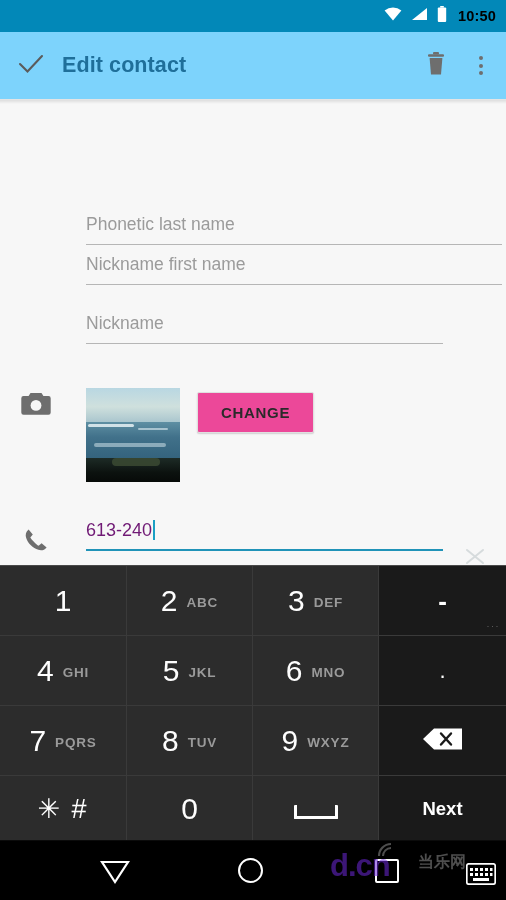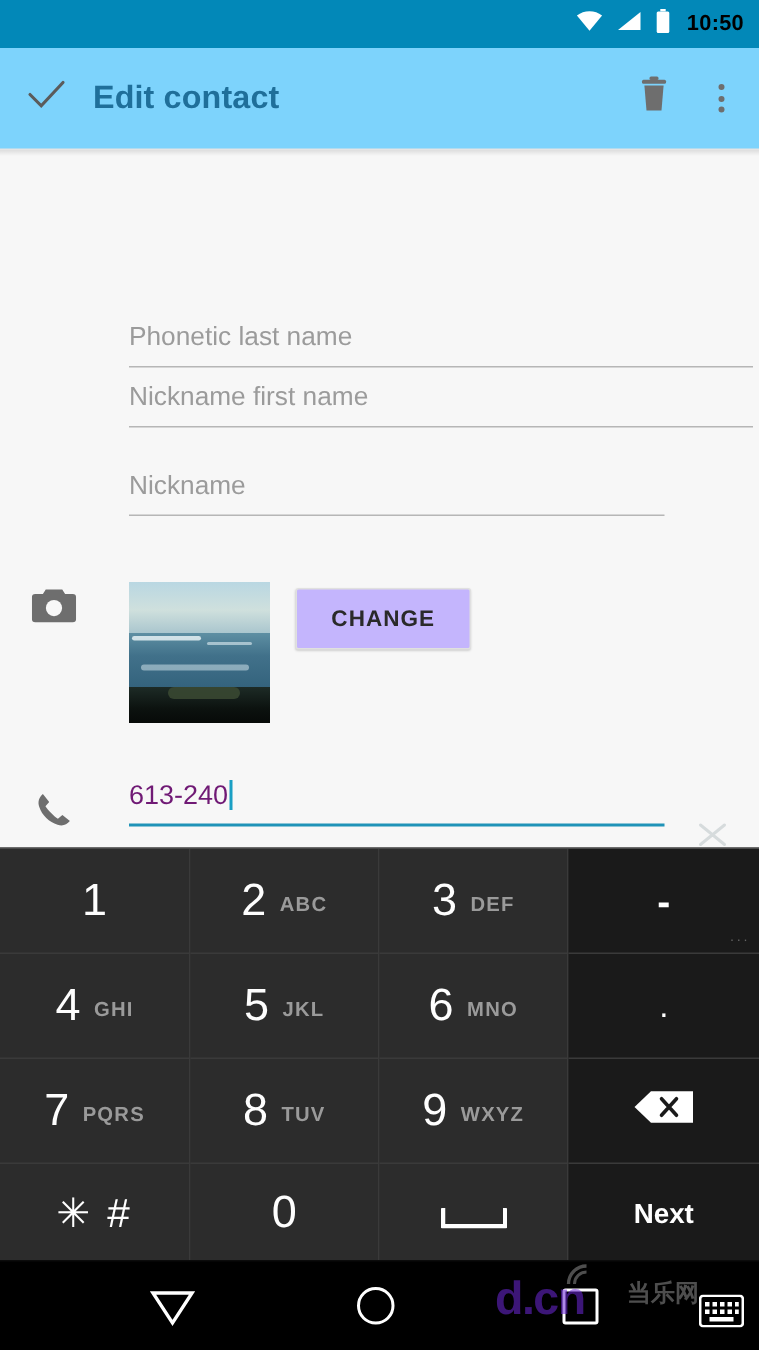--- a/index.html
+++ b/index.html
@@ -84,21 +84,21 @@
   .photo .foam3{ position:absolute; left:8px; width:72px; top:55px; height:4px;
                  background:rgba(220,236,242,.5); border-radius:3px; }
   .photo .rock { position:absolute; left:0; right:0; top:70px; bottom:0;
                  background:linear-gradient(to bottom,#1d2b26 0%,#0c120f 60%,#070a08 100%); }
   .photo .moss { position:absolute; left:26px; top:70px; width:48px; height:8px;
                  background:#3b4a33; opacity:.85; border-radius:4px; }
 
   .changebtn {
     position:absolute; left:197px; top:392px;
     width:117px; height:41px;
-    background:#c4b5fd; border:1px solid #e0e0e0; border-radius:2px;
+    background:#ec4899; border:1px solid #e0e0e0; border-radius:2px;
     box-shadow:0 1px 1.5px rgba(0,0,0,.16);
     display:flex; align-items:center; justify-content:center;
     font-size:15px; font-weight:bold; color:#2a2a2a; letter-spacing:.7px;
   }
 
   .phonefield { position:absolute; left:86px; top:518px; }
   .phonefield .pval {
     font-size:18px; color:#701a75; line-height:24px; white-space:nowrap;
   }
   .phonefield .caret {

